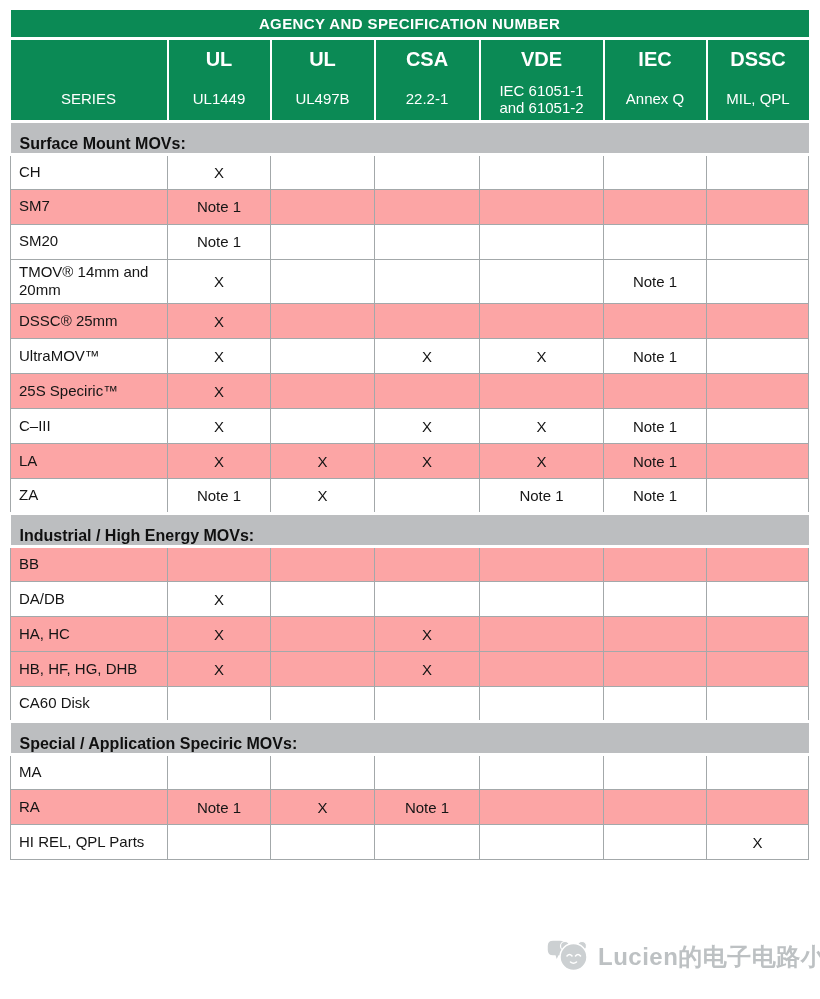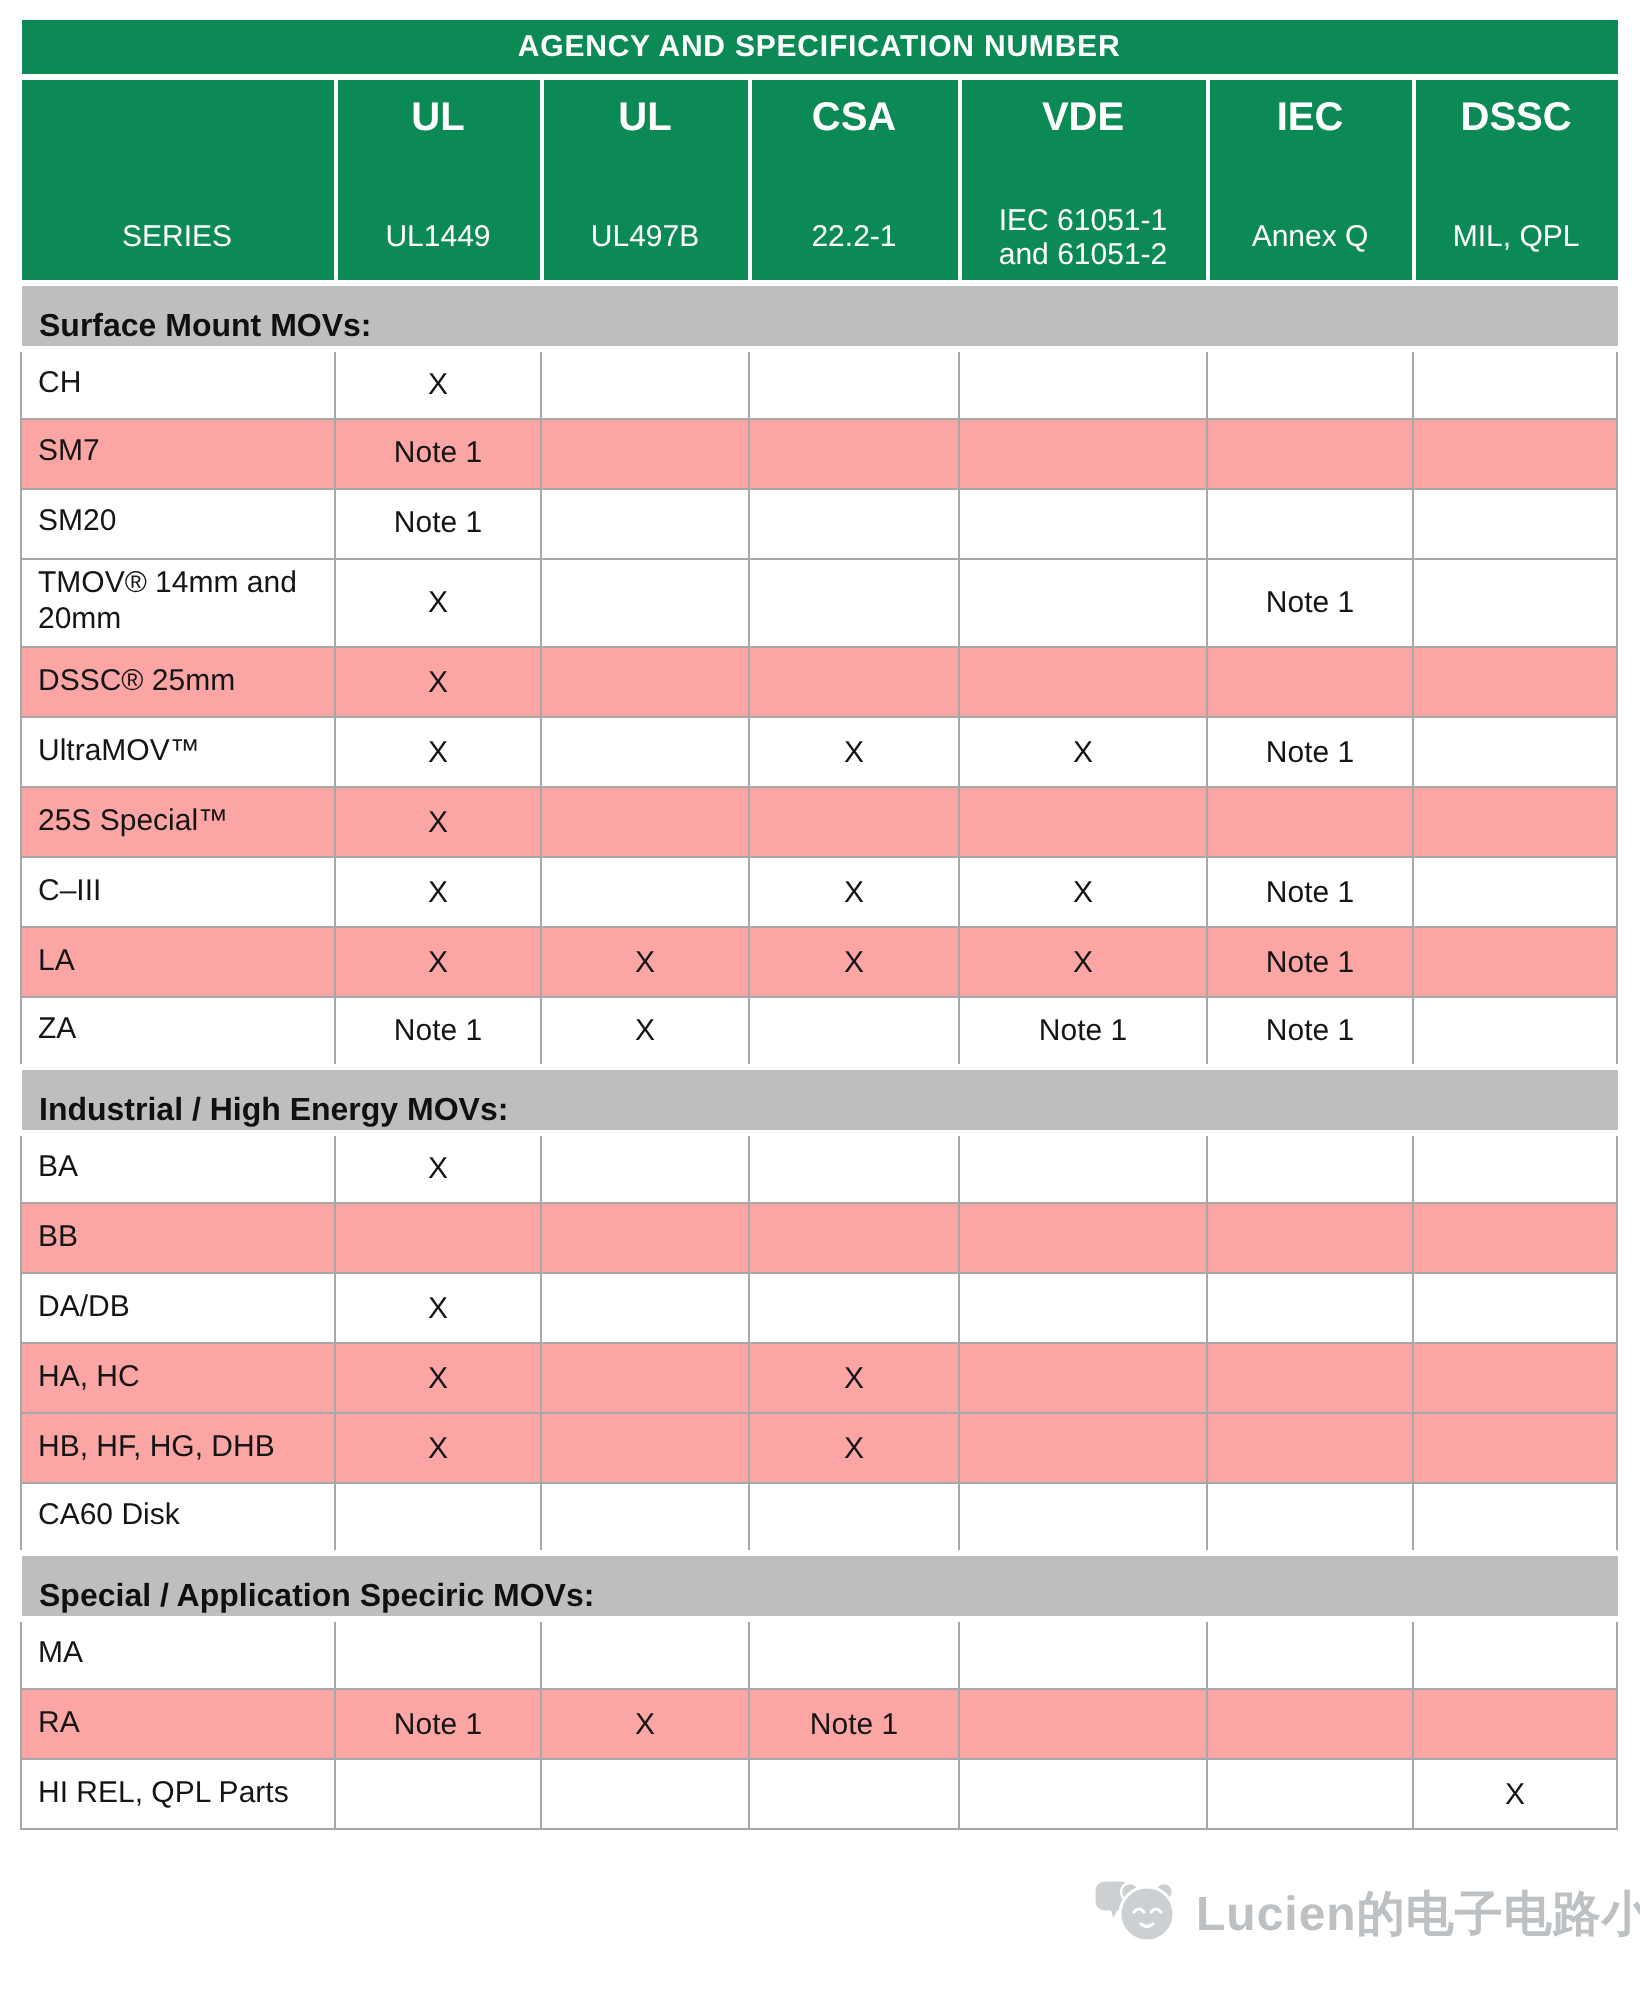--- a/index.html
+++ b/index.html
@@ -47,21 +47,20 @@
     height: 40px;
     display: flex; align-items: center; justify-content: center;
     font-size: 20px; font-weight: bold;
   }
   .spec {
     height: 40px;
     display: flex; flex-direction: column;
     align-items: center; justify-content: center;
     font-size: 15px; font-weight: normal;
     line-height: 1.12;
-    margin-top: 20px;
   }
   
   tr.section-row th {
     background: #bcbec0;
     color: #101010;
     height: 29px;
     text-align: left;
     font-size: 16px;
     font-weight: bold;
     padding: 12px 0 0 9px;
@@ -221,21 +220,21 @@
         <tr>
           <td class="series-cell">UltraMOV™</td>
           <td>X</td>
           <td></td>
           <td>X</td>
           <td>X</td>
           <td>Note 1</td>
           <td></td>
         </tr>
         <tr class="alt">
-          <td class="series-cell">25S Special™</td>
+          <td class="series-cell">25S Speciric™</td>
           <td>X</td>
           <td></td>
           <td></td>
           <td></td>
           <td></td>
           <td></td>
         </tr>
         <tr>
           <td class="series-cell">C–III</td>
           <td>X</td>
@@ -258,29 +257,20 @@
           <td class="series-cell">ZA</td>
           <td>Note 1</td>
           <td>X</td>
           <td></td>
           <td>Note 1</td>
           <td>Note 1</td>
           <td></td>
         </tr>
         <tr class="section-row">
           <th colspan="7">Industrial / High Energy MOVs:</th>
-        </tr>
-        <tr>
-          <td class="series-cell">BA</td>
-          <td>X</td>
-          <td></td>
-          <td></td>
-          <td></td>
-          <td></td>
-          <td></td>
         </tr>
         <tr class="alt">
           <td class="series-cell">BB</td>
           <td></td>
           <td></td>
           <td></td>
           <td></td>
           <td></td>
           <td></td>
         </tr>

